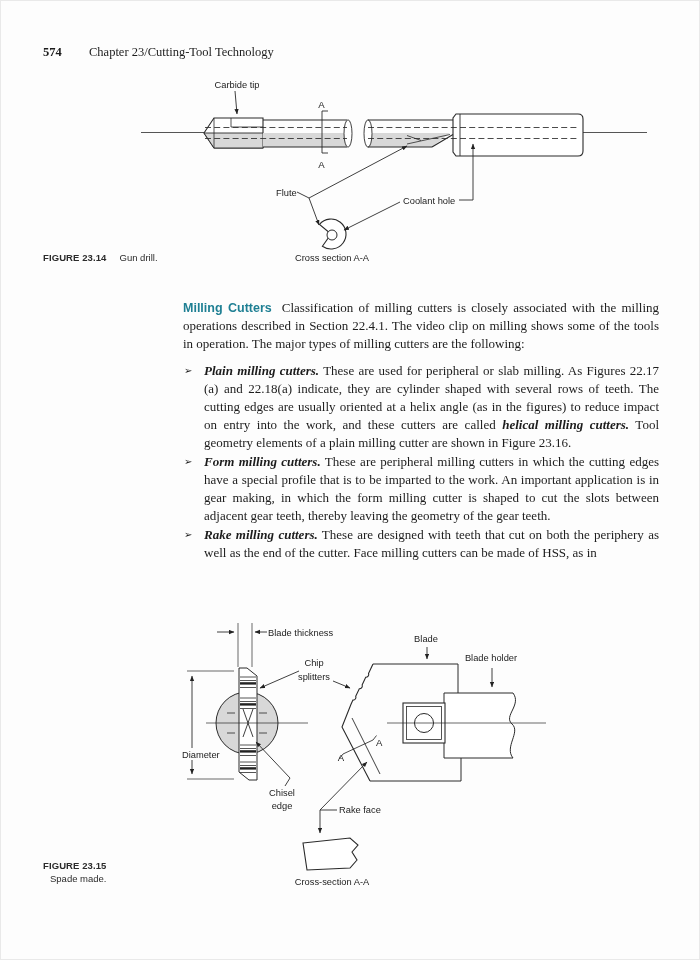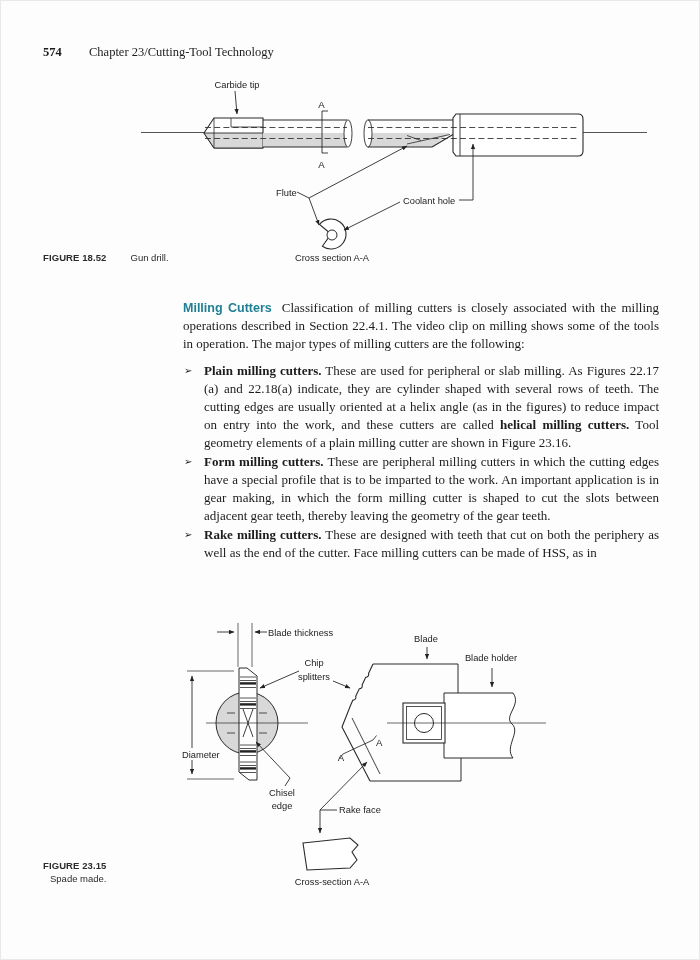--- a/index.html
+++ b/index.html
@@ -8,31 +8,31 @@
     font-family:"Liberation Serif",serif;color:#1c1c1c;overflow:hidden;
     border:1px solid #e9e9e9;box-sizing:border-box;
   }
   .hdr{position:absolute;top:44px;left:42px;font-size:12.5px;}
   .hdr .pageno{font-weight:bold;}
   .hdr .chapter{position:absolute;left:46px;top:0;white-space:nowrap;font-weight:normal;}
   .figsvg{position:absolute;left:0;}
   .cap{position:absolute;font-family:"Liberation Sans",sans-serif;font-size:9.5px;color:#2b2b2b;}
   .cap .lbl{font-weight:bold;letter-spacing:.1px;}
   .cap14{top:251px;left:42px;}
-  .cap14 .txt{margin-left:24px;}
+  .cap14 .txt{margin-left:13px;}
   .cap15{top:858px;left:42px;line-height:13px;text-align:right;}
   .bodytext{position:absolute;left:182px;top:288px;width:476px;font-size:13px;line-height:18px;text-align:justify;}
   .bodytext p{margin:0;}
   .p-indent{text-indent:28px;}
   .secpara{margin-top:10px !important;}
   .sec-head{font-family:"Liberation Sans",sans-serif;font-weight:bold;color:#1e7f93;font-size:12.5px;padding-right:10px;}
   ul.cutlist{list-style:none;margin:9px 0 0 0;padding:0;}
   ul.cutlist li{position:relative;padding-left:21px;margin:0 0 1px 0;}
   ul.cutlist .bullet{position:absolute;left:1px;top:0;font-family:"DejaVu Sans",sans-serif;font-size:10px;}
-  .bi{font-weight:bold;}
+  .bi{font-weight:bold;font-style:italic;}
   svg text{font-family:"Liberation Sans",sans-serif;font-size:9.3px;fill:#222;}
   svg .sA{font-size:9.6px;}
   svg line,svg path,svg rect,svg ellipse,svg circle,svg polyline{vector-effect:none;}
 </style>
 </head>
 <body>
 
 <div class="hdr">
   <span class="pageno">574</span>
   <span class="chapter">Chapter 23/Cutting-Tool Technology</span>
@@ -82,21 +82,21 @@
   </g>
   <text x="236" y="87" text-anchor="middle">Carbide tip</text>
   <text x="320.5" y="107" text-anchor="middle" class="sA">A</text>
   <text x="320.5" y="167" text-anchor="middle" class="sA">A</text>
   <text x="275" y="195">Flute</text>
   <text x="402" y="203">Coolant hole</text>
   <text x="331" y="260" text-anchor="middle">Cross section A-A</text>
 </svg>
 
 <div class="cap cap14">
-  <span class="lbl">FIGURE 18.52</span><span class="txt">Gun drill.</span>
+  <span class="lbl">FIGURE 23.14</span><span class="txt">Gun drill.</span>
 </div>
 
 <div class="bodytext">
   <p class="secpara"><span class="sec-head">Milling Cutters</span><span>Classification of milling cutters is closely associated with the milling operations described in Section 22.4.1. The video clip on milling shows some of the tools in operation. The major types of milling cutters are the following:</span></p>
   <ul class="cutlist">
       <li><span class="bullet">➢</span><span class="bi">Plain milling cutters.</span><span> These are used for peripheral or slab milling. As Figures 22.17 (a) and 22.18(a) indicate, they are cylinder shaped with several rows of teeth. The cutting edges are usually oriented at a helix angle (as in the figures) to reduce impact on entry into the work, and these cutters are called </span><span class="bi">helical milling cutters.</span><span> Tool geometry elements of a plain milling cutter are shown in Figure 23.16.</span></li>
       <li><span class="bullet">➢</span><span class="bi">Form milling cutters.</span><span> These are peripheral milling cutters in which the cutting edges have a special profile that is to be imparted to the work. An important application is in gear making, in which the form milling cutter is shaped to cut the slots between adjacent gear teeth, thereby leaving the geometry of the gear teeth.</span></li>
       <li><span class="bullet">➢</span><span class="bi">Rake milling cutters.</span><span> These are designed with teeth that cut on both the periphery as well as the end of the cutter. Face milling cutters can be made of HSS, as in</span></li>
     </ul>
 </div>

